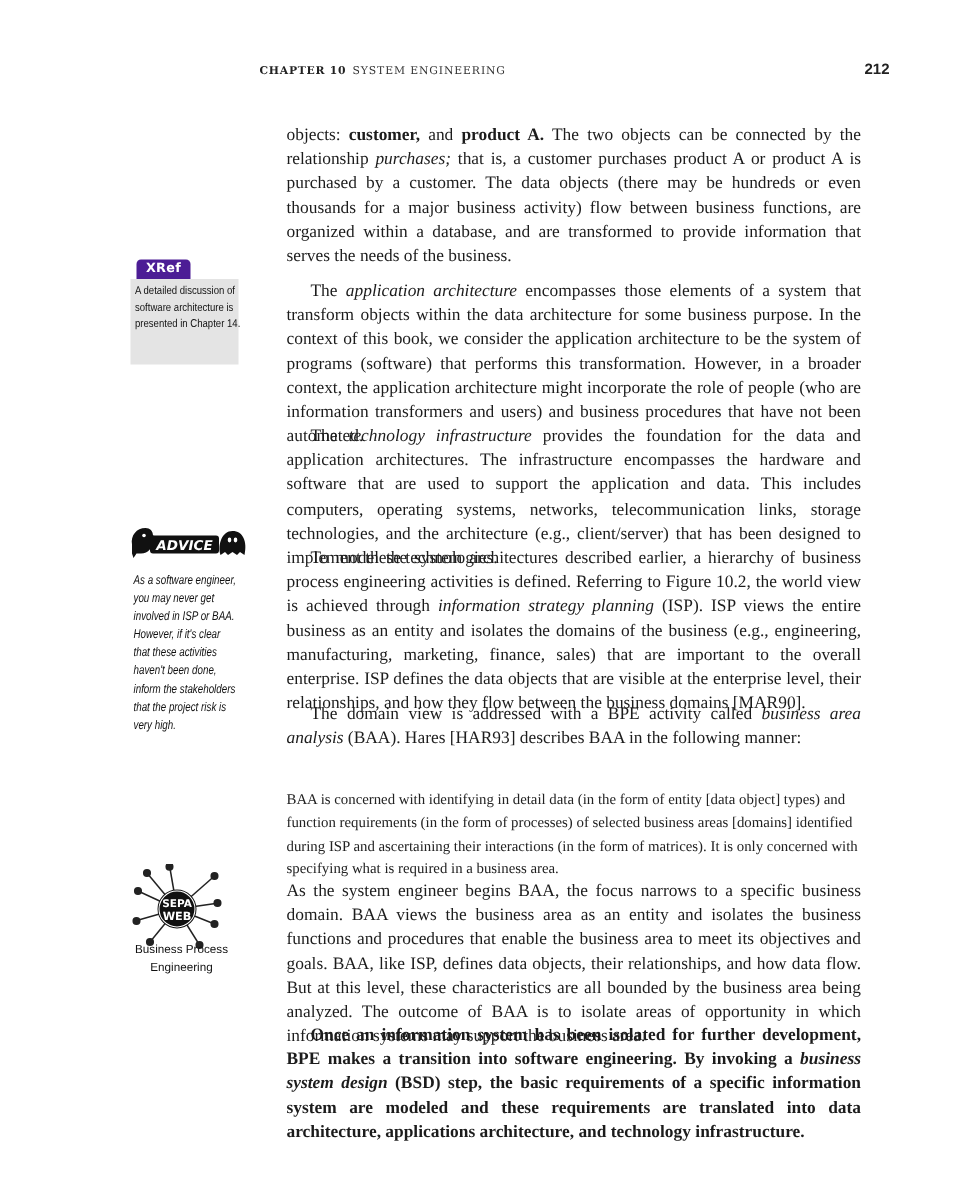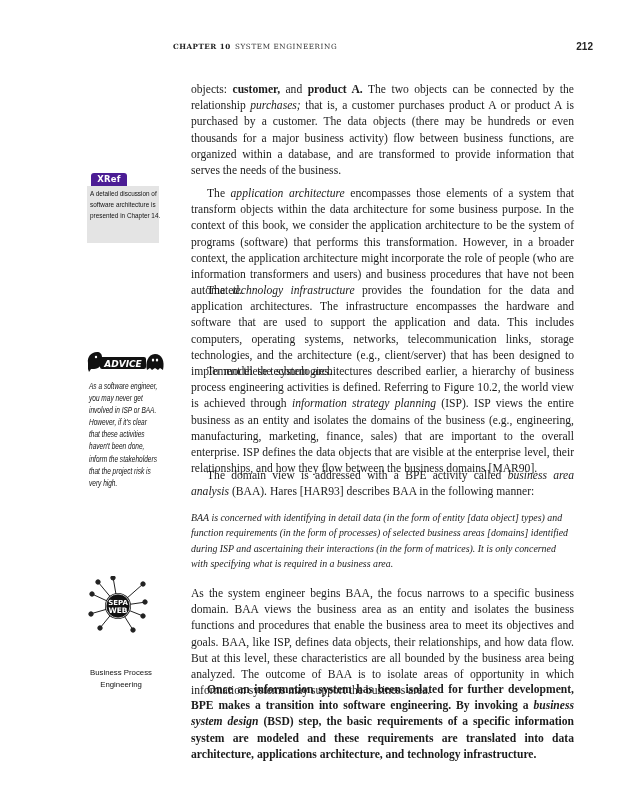--- a/index.html
+++ b/index.html
@@ -17,21 +17,21 @@
 
     
     .xref-box { position: absolute; left: 87px; top: 186px; width: 72px; height: 57px; background: #e4e4e4; }
     .xref-tag { position: absolute; left: 91px; top: 173px; width: 36px; height: 13px; background: #4c1d95; border-radius: 3px 3px 0 0; color: #fff; font-family: "DejaVu Sans", sans-serif; font-weight: bold; font-size: 8.5px; line-height: 13px; text-align: center; letter-spacing: 0.2px; }
     .xref-text { position: absolute; left: 90px; top: 188px; width: 70px; font-family: "Liberation Sans", sans-serif; font-size: 7.6px; line-height: 11.2px; color: #111; transform: scaleX(0.84); transform-origin: left top; width: 84px; }
 
     .advice-head { position: absolute; left: 85px; top: 349px; width: 80px; height: 24px; }
     .advice-text { position: absolute; left: 89px; top: 380px; width: 90px; font-family: "Liberation Sans", sans-serif; font-style: italic; font-size: 8.4px; line-height: 12.1px; color: #111; transform: scaleX(0.78); transform-origin: left top; }
 
     .sepa-icon { position: absolute; left: 88px; top: 576px; width: 60px; height: 60px; }
-    .sepa-caption { position: absolute; left: 84px; top: 627px; width: 74px; text-align: center; font-family: "Liberation Sans", sans-serif; font-size: 7.8px; line-height: 11.5px; color: #111; margin-top: 40px; }
+    .sepa-caption { position: absolute; left: 84px; top: 627px; width: 74px; text-align: center; font-family: "Liberation Sans", sans-serif; font-size: 7.8px; line-height: 11.5px; color: #111; }
   </style>
 </head>
 <body>
 
 <div class="running-head">
   <span class="rh-chapter">CHAPTER 10</span>
   <span class="rh-title">SYSTEM ENGINEERING</span>
   <span class="rh-page">212</span>
 </div>
 
@@ -43,21 +43,21 @@
 </div>
 <div class="body-col" style="top:265px;">
   <p class="indent"><span>The </span><i>technology infrastructure</i><span> provides the foundation for the data and application architectures. The infrastructure encompasses the hardware and software that are used to support the application and data. This includes computers, operating systems, networks, telecommunication links, storage technologies, and the architecture (e.g., client/server) that has been designed to implement these technologies.</span></p>
 </div>
 <div class="body-col" style="top:346px;">
   <p class="indent"><span>To model the system architectures described earlier, a hierarchy of business process engineering activities is defined. Referring to Figure 10.2, the world view is achieved through </span><i>information strategy planning</i><span> (ISP). ISP views the entire business as an entity and isolates the domains of the business (e.g., engineering, manufacturing, marketing, finance, sales) that are important to the overall enterprise. ISP defines the data objects that are visible at the enterprise level, their relationships, and how they flow between the business domains [MAR90].</span></p>
 </div>
 <div class="body-col" style="top:450px;">
   <p class="indent"><span>The domain view is addressed with a BPE activity called </span><i>business area analysis</i><span> (BAA). Hares [HAR93] describes BAA in the following manner:</span></p>
 </div>
-<div class="body-col quote" style="top:492px;font-style:italic;">
+<div class="body-col quote" style="top:508px;">
   <p><span>BAA is concerned with identifying in detail data (in the form of entity [data object] types) and function requirements (in the form of processes) of selected business areas [domains] identified during ISP and ascertaining their interactions (in the form of matrices). It is only concerned with specifying what is required in a business area.</span></p>
 </div>
 <div class="body-col" style="top:568px;">
   <p><span>As the system engineer begins BAA, the focus narrows to a specific business domain. BAA views the business area as an entity and isolates the business functions and procedures that enable the business area to meet its objectives and goals. BAA, like ISP, defines data objects, their relationships, and how data flow. But at this level, these characteristics are all bounded by the business area being analyzed. The outcome of BAA is to isolate areas of opportunity in which information systems may support the business area.</span></p>
 </div>
 <div class="body-col" style="top:664px;font-weight:bold;">
   <p class="indent"><span>Once an information system has been isolated for further development, BPE makes a transition into software engineering. By invoking a </span><i>business system design</i><span> (BSD) step, the basic requirements of a specific information system are modeled and these requirements are translated into data architecture, applications architecture, and technology infrastructure.</span></p>
 </div>
 
 <div class="xref-box"></div>

